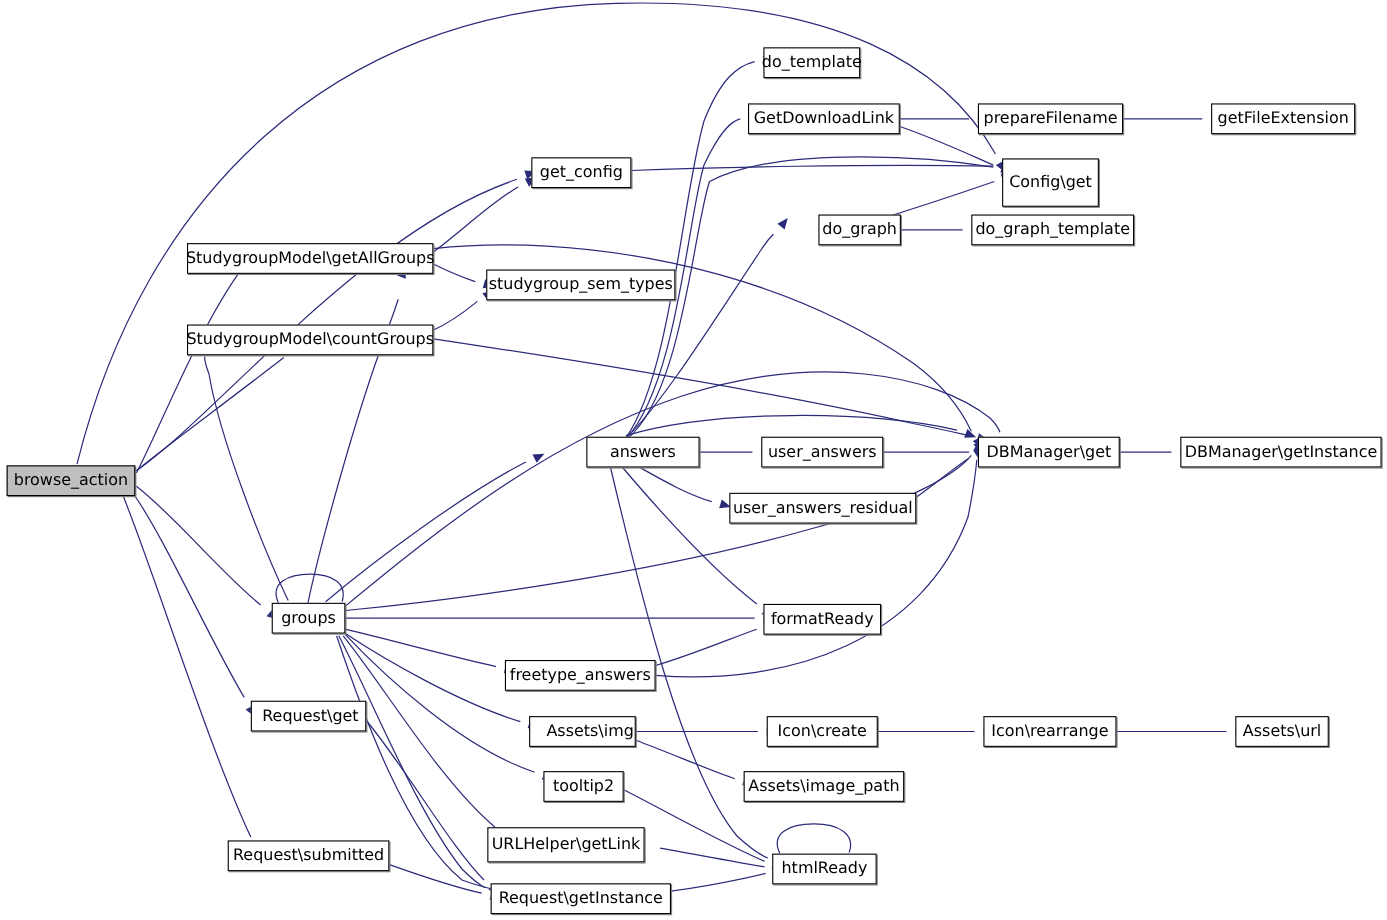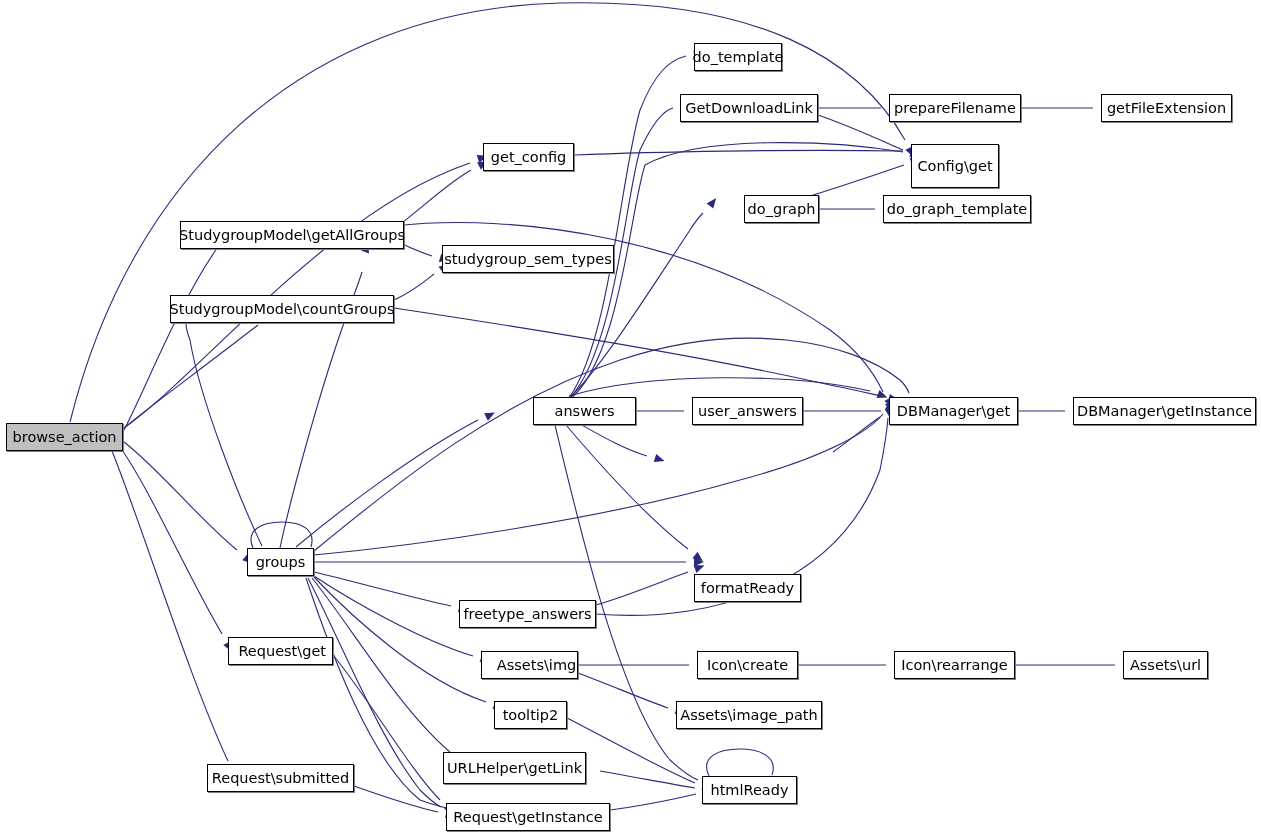--- a/index.html
+++ b/index.html
@@ -157,45 +157,48 @@
     </div>
     <div class="node" style="left: 911px; top: 144px; width: 88px; height: 44px;">
       <span>Config\get</span>
     </div>
     <div class="node" style="left: 700px; top: 195px; width: 75px; height: 28px; margin-left: 44px;">
       <span>do_graph</span>
     </div>
     <div class="node" style="left: 883px; top: 195px; width: 148px; height: 28px;">
       <span>do_graph_template</span>
     </div>
-    <div class="node" style="left: 180px; top: 221px; width: 224px; height: 28px;">
+    <div class="node" style="left: 170px; top: 221px; width: 224px; height: 28px;">
       <span>StudygroupModel\getAllGroups</span>
     </div>
     <div class="node" style="left: 442px; top: 245px; width: 172px; height: 28px;">
       <span>studygroup_sem_types</span>
     </div>
     <div class="node" style="left: 170px; top: 295px; width: 224px; height: 28px;">
       <span>StudygroupModel\countGroups</span>
     </div>
     <div class="node" style="left: 489px; top: 397px; width: 103px; height: 28px; margin-left: 44px;">
       <span>answers</span>
     </div>
     <div class="node" style="left: 692px; top: 397px; width: 111px; height: 28px;">
       <span>user_answers</span>
     </div>
     <div class="node" style="left: 889px; top: 397px; width: 129px; height: 28px;">
       <span>DBManager\get</span>
     </div>
     <div class="node" style="left: 1073px; top: 397px; width: 183px; height: 28px;">
       <span>DBManager\getInstance</span>
     </div>
+    <div class="node" style="left: 663px; top: 448px; width: 170px; height: 28px;">
+      <span>user_answers_residual</span>
+    </div>
     <div class="node" style="left: 247px; top: 548px; width: 67px; height: 28px;">
       <span>groups</span>
     </div>
-    <div class="node" style="left: 694px; top: 549px; width: 107px; height: 28px; margin-top: 25px;">
+    <div class="node" style="left: 694px; top: 549px; width: 107px; height: 28px;">
       <span>formatReady</span>
     </div>
     <div class="node" style="left: 459px; top: 600px; width: 137px; height: 28px;">
       <span>freetype_answers</span>
     </div>
     <div class="node" style="left: 228px; top: 637px; width: 105px; height: 28px; justify-content: flex-end;">
       <span>Request\get</span>
     </div>
     <div class="node" style="left: 481px; top: 651px; width: 97px; height: 28px; padding-left: 14px;">
       <span>Assets\img</span>

